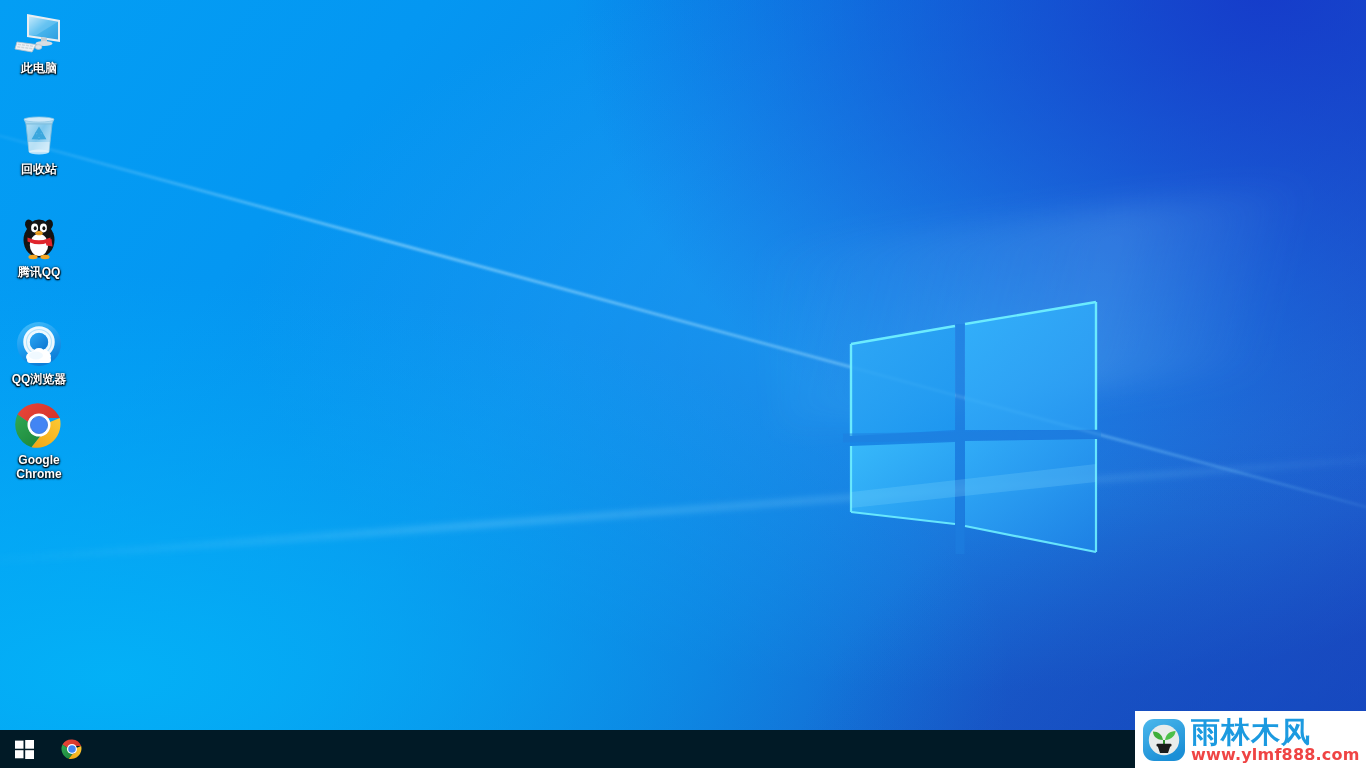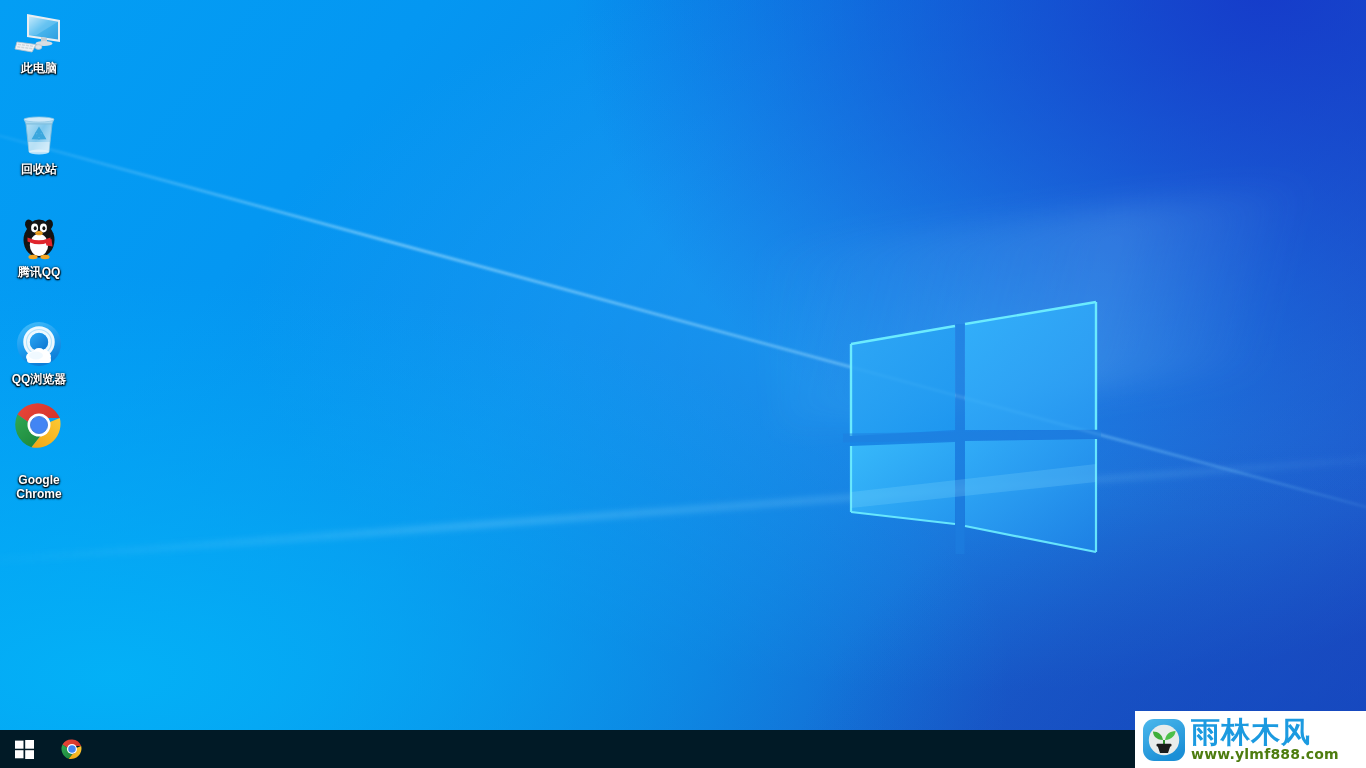--- a/index.html
+++ b/index.html
@@ -124,22 +124,22 @@
   #wm-logo svg{ display:block; width:44px; height:44px; }
   #wm-text{ margin-left:5px; display:flex; flex-direction:column; justify-content:center; }
   #wm-title{
     font-family:"DejaVu Sans","Liberation Sans",sans-serif;
     font-size:29px; line-height:30px; font-weight:700;
     color:#1b9ae0; letter-spacing:1px;
     white-space:nowrap;
   }
   #wm-url{
     font-family:"DejaVu Sans","Liberation Sans",sans-serif;
-    font-size:14px; line-height:15px; font-weight:700;
-    color:#4d7c0f; letter-spacing:.2px;
+    font-size:16px; line-height:15px; font-weight:700;
+    color:#ef4444; letter-spacing:.2px;
     white-space:nowrap;
   }
 </style>
 </head>
 <body>
 
 <div id="desktop">
   <div id="wall-corner"></div>
   <div id="wall-bottomright"></div>
   <div class="ray" id="ray3"></div>
@@ -321,21 +321,21 @@
             <ellipse cx="29.5" cy="37.5" rx="7.5" ry="5.6"></ellipse>
             <ellipse cx="25" cy="34" rx="6" ry="5"></ellipse>
             <rect x="13" y="38" width="24" height="6" rx="3"></rect>
           </g>
           <ellipse cx="22" cy="36.5" rx="7" ry="4" fill="#eaf7ff" opacity=".7"></ellipse>
         </svg>
       </span>
       <span class="dlabel">QQ浏览器</span>
     </div>
 
-    <div class="dicon" style="top:400px;gap:20px;">
+    <div class="dicon" style="top:400px;">
       <span class="glyph">
         <svg viewBox="0 0 50 50">
           <defs>
             <linearGradient id="crRed" x1="0" y1="0" x2="1" y2="0.3">
               <stop offset="0%" stop-color="#e8463a"></stop>
               <stop offset="100%" stop-color="#d6352b"></stop>
             </linearGradient>
             <linearGradient id="crGreen" x1="0" y1="0" x2="0.6" y2="1">
               <stop offset="0%" stop-color="#31a853"></stop>
               <stop offset="100%" stop-color="#1f8b3e"></stop>

